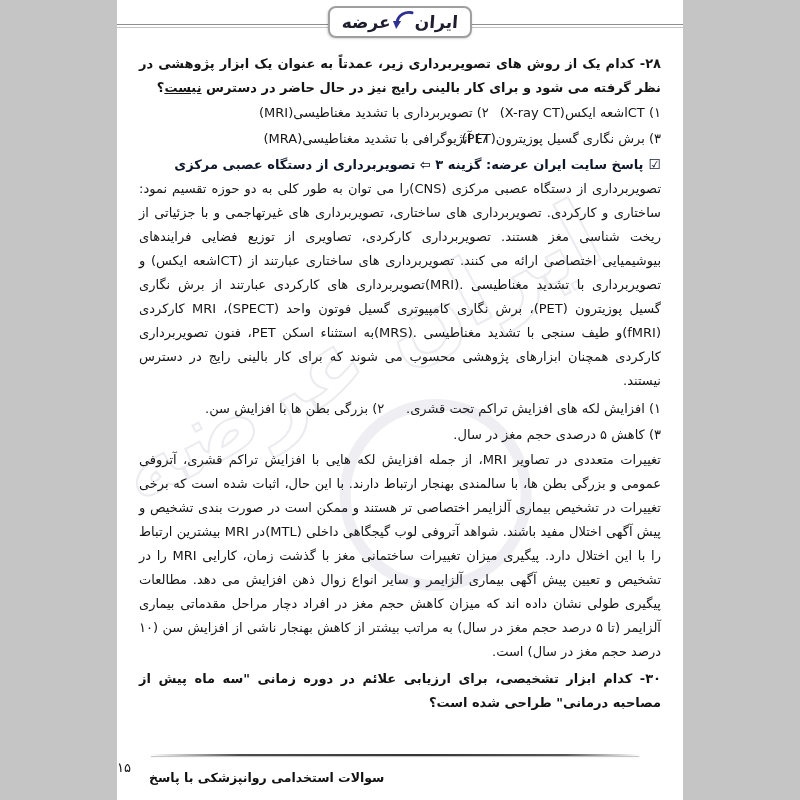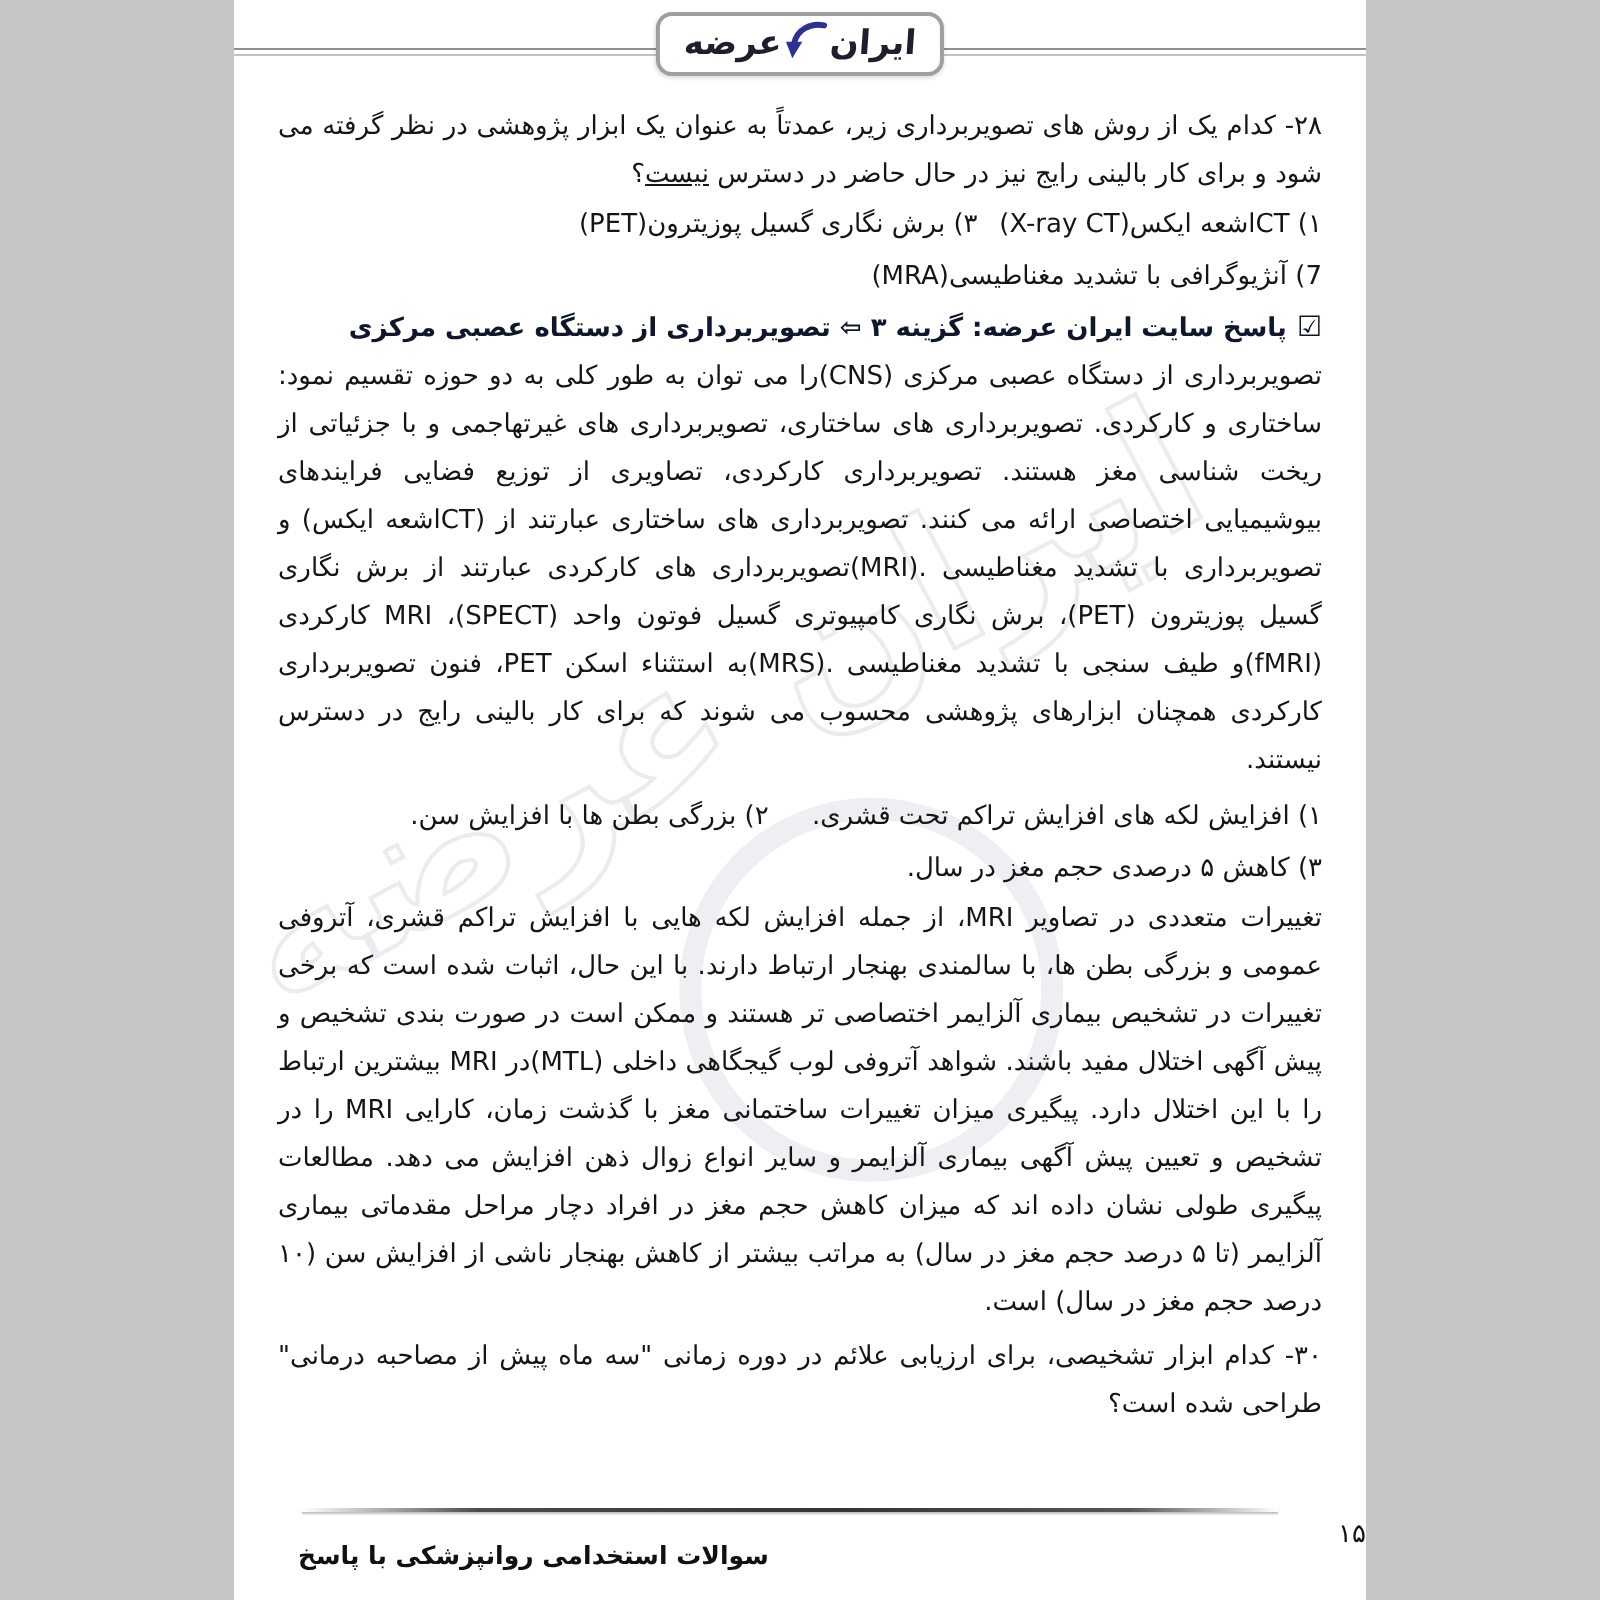--- a/index.html
+++ b/index.html
@@ -39,37 +39,37 @@
   }
   .logo-word{font-weight:bold;font-size:17px;color:#1e1e2e;transform:skewX(-4deg);}
   .logo-arrow{display:inline-block;margin:0 -2px;}
   
   .content{
     position:relative;z-index:1;
     padding:6px 22px 0 22px;
     font-size:13px;line-height:24px;color:#151515;
   }
   p{margin:0;}
-  .q{font-weight:normal;text-align:justify;}
+  .q{font-weight:bold;text-align:justify;}
   .u{text-decoration:underline;}
   .opts{display:grid;line-height:26px;}
   .opts > div{white-space:nowrap;}
   .opts-a{grid-template-columns:33% 67%;}
   .opts-b{grid-template-columns:53% 47%;}
   .ans{color:#0f172a;font-weight:bold;line-height:25px;}
   .chk{display:inline-block;margin-left:5px;font-weight:normal;font-size:14px;}
   .expl{text-align:justify;margin-bottom:3px;}
   
   .f-line{
     position:absolute;left:34px;right:44px;top:754px;height:2px;z-index:2;
     background:linear-gradient(to right, rgba(60,60,60,0), rgba(45,45,45,.85) 18%, rgba(30,30,30,.9) 55%, rgba(45,45,45,.8) 85%, rgba(60,60,60,0));
     box-shadow:0 1px 1px rgba(0,0,0,.25);
   }
   .f-num{
-    position:absolute;top:760px;left:0;right:0;text-align:right;
+    position:absolute;top:760px;left:0;right:0;text-align:left;
     font-size:13px;color:#111;z-index:2;
   }
   .f-title{
     position:absolute;top:770px;left:32px;direction:rtl;
     font-size:12.5px;font-weight:bold;color:#111;z-index:2;text-align:right;
   }
 </style>
 </head>
 <body>
 
@@ -93,20 +93,21 @@
       </span>
       <span class="logo-word">عرضه</span>
     </div>
   </div>
 
   <div class="content">
 
     <p class="q"><span>۲۸- کدام یک از روش های تصویربرداری زیر، عمدتاً به عنوان یک ابزار پژوهشی در نظر گرفته می شود و برای کار بالینی رایج نیز در حال حاضر در دسترس </span><span class="u">نیست</span><span>؟</span></p>
     <div class="opts opts-a">
       <div>۱) CTاشعه ایکس(X-ray CT)</div>
+      <div>۲) تصویربرداری با تشدید مغناطیسی(MRI)</div>
       <div>۳) برش نگاری گسیل پوزیترون(PET)</div>
       <div>7) آنژیوگرافی با تشدید مغناطیسی(MRA)</div>
     </div>
     <p class="ans"><span class="chk">☑</span><span>پاسخ سایت ایران عرضه: گزینه ۳ ⇦ تصویربرداری از دستگاه عصبی مرکزی</span></p>
     <p class="expl">تصویربرداری از دستگاه عصبی مرکزی (CNS)را می توان به طور کلی به دو حوزه تقسیم نمود: ساختاری و کارکردی. تصویربرداری های ساختاری، تصویربرداری های غیرتهاجمی و با جزئیاتی از ریخت شناسی مغز هستند. تصویربرداری کارکردی، تصاویری از توزیع فضایی فرایندهای بیوشیمیایی اختصاصی ارائه می کنند. تصویربرداری های ساختاری عبارتند از (CTاشعه ایکس) و تصویربرداری با تشدید مغناطیسی .(MRI)تصویربرداری های کارکردی عبارتند از برش نگاری گسیل پوزیترون (PET)، برش نگاری کامپیوتری گسیل فوتون واحد (SPECT)، MRI کارکردی (fMRI)و طیف سنجی با تشدید مغناطیسی .(MRS)به استثناء اسکن PET، فنون تصویربرداری کارکردی همچنان ابزارهای پژوهشی محسوب می شوند که برای کار بالینی رایج در دسترس نیستند.</p>
 
     <div class="opts opts-b">
       <div>۱) افزایش لکه های افزایش تراکم تحت قشری.</div>
       <div>۲) بزرگی بطن ها با افزایش سن.</div>
       <div>۳) کاهش ۵ درصدی حجم مغز در سال.</div>

